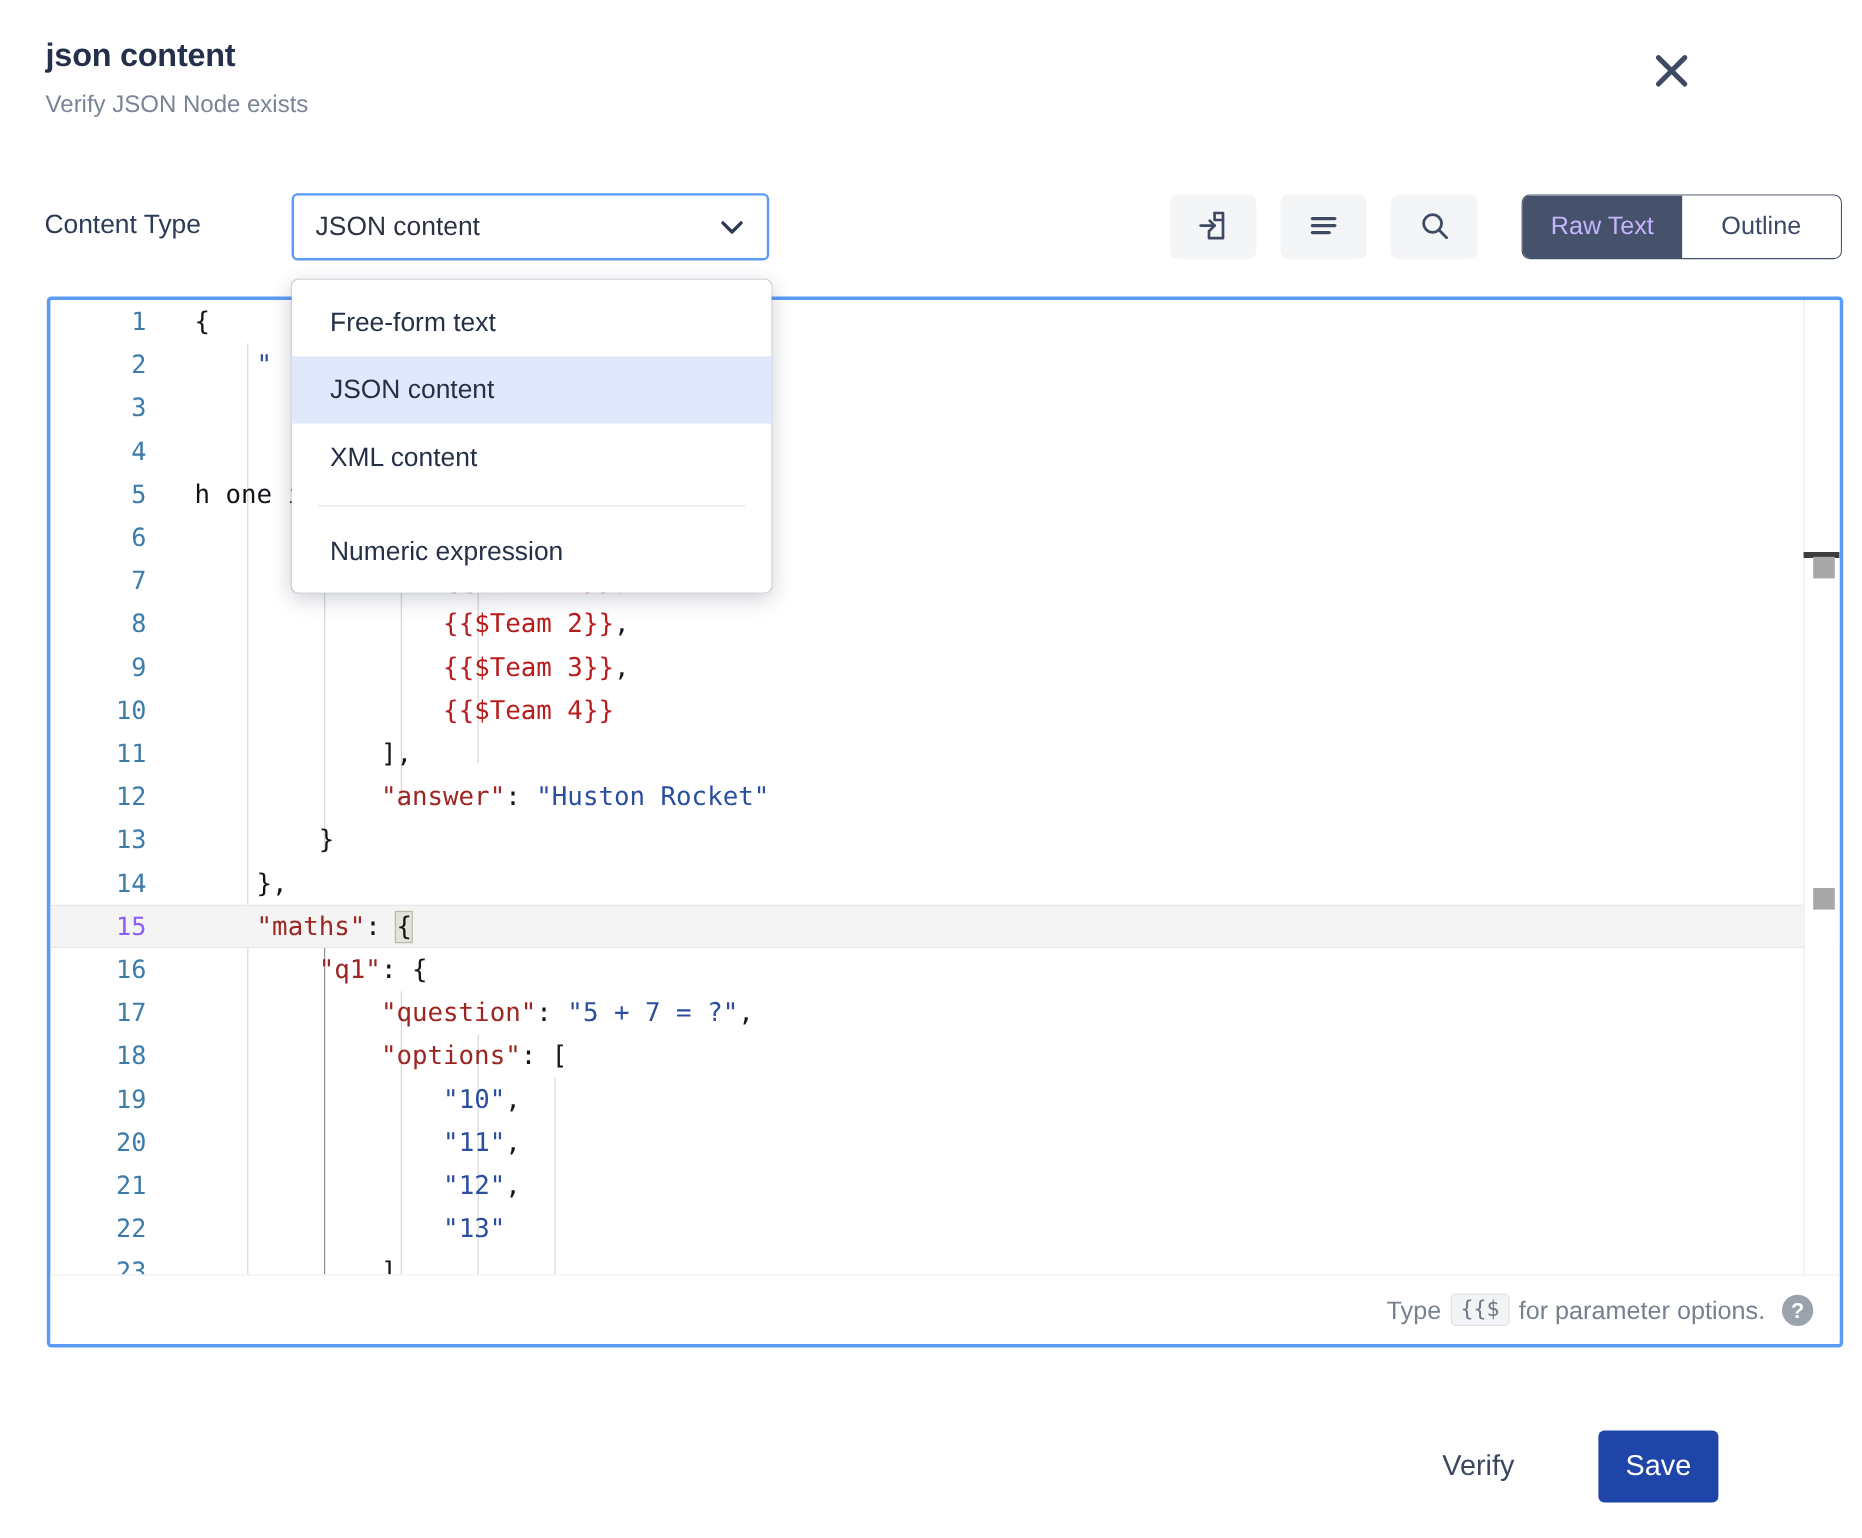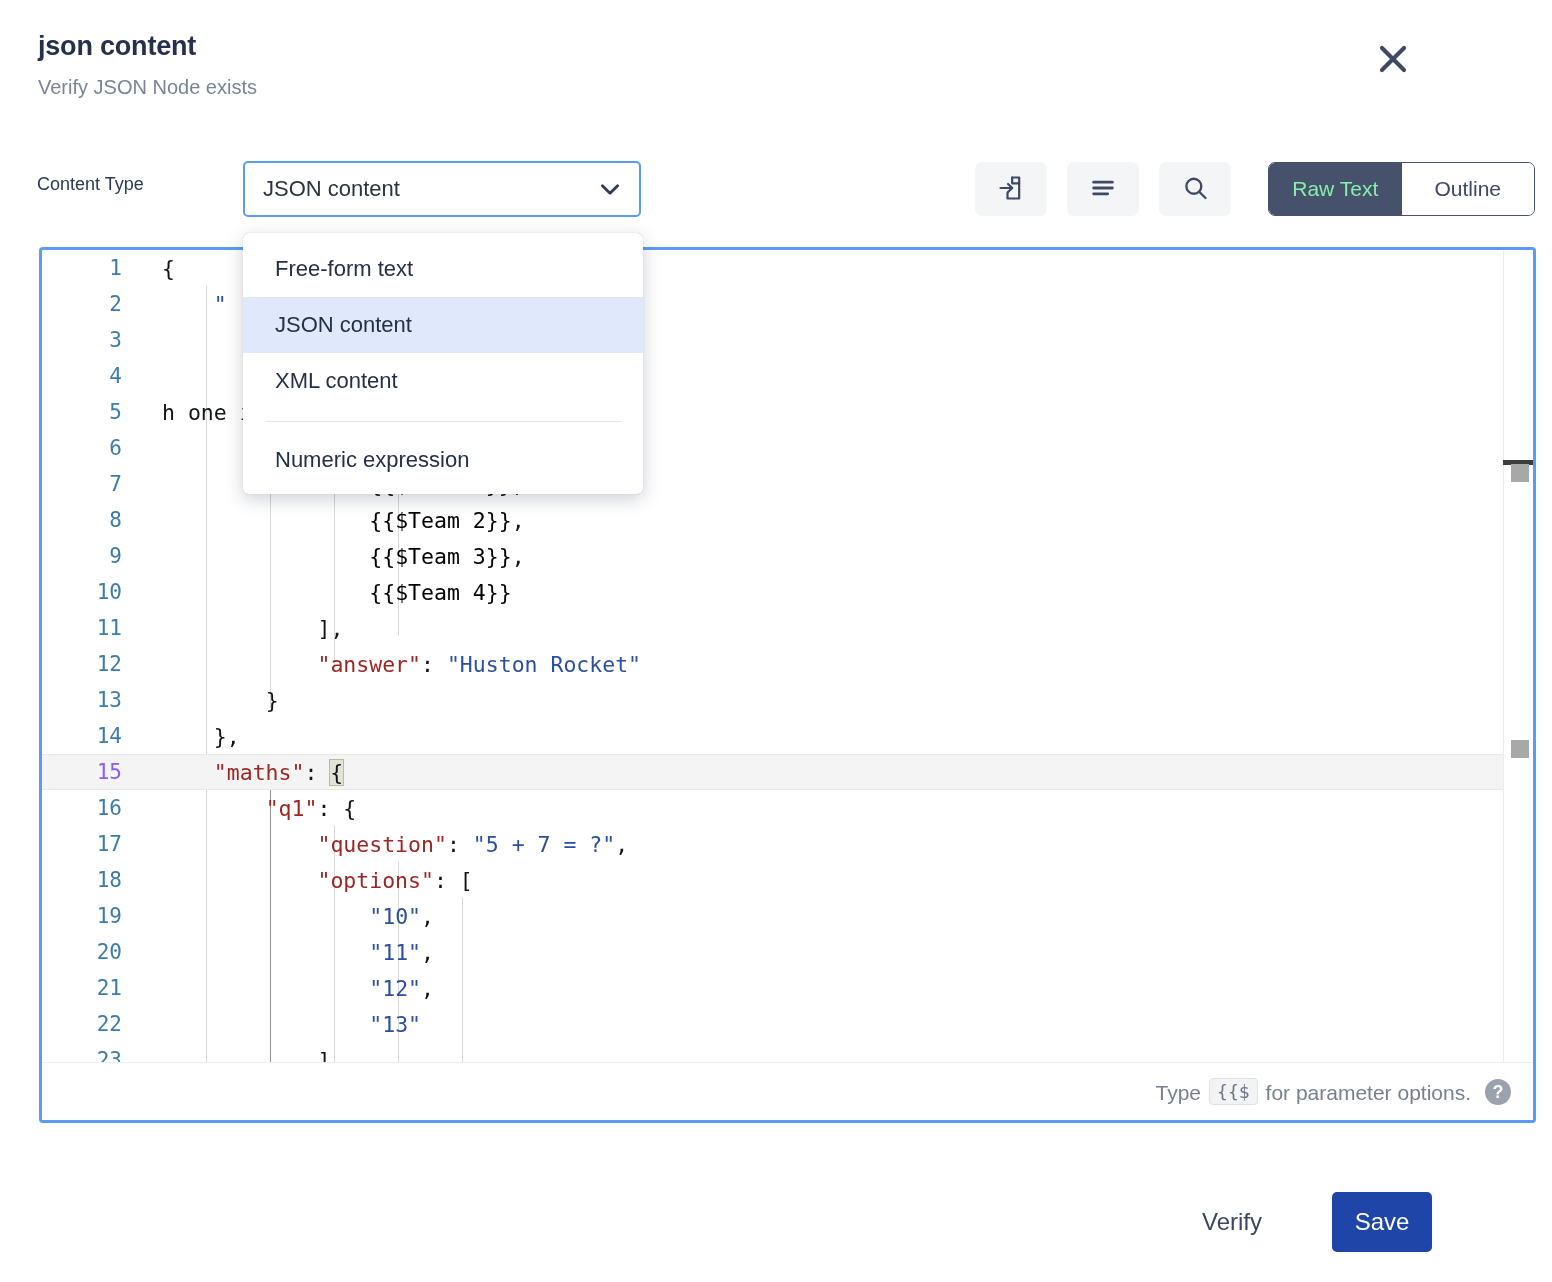--- a/index.html
+++ b/index.html
@@ -30,21 +30,21 @@
     position: absolute; right: 28px; top: 32px;
     width: 54px; height: 54px;
     display: flex; align-items: center; justify-content: center;
     cursor: pointer; background: transparent; border: none;
   }
   .close-btn svg { display: block; }
 
   
   .ct-label {
     position: absolute; left: 37px; top: 174px;
-    font-size: 18px; color: #2b3a55;
+    font-size: 22px; color: #2b3a55;
   }
   .ct-select {
     position: absolute; left: 243px; top: 161px;
     width: 398px; height: 56px;
     border: 2px solid #5b9bf5;
     border-radius: 5px;
     background: #fff;
     display: flex; align-items: center;
     padding: 0 16px 0 18px;
     cursor: pointer;
@@ -91,21 +91,21 @@
     position: absolute; left: 1268px; top: 162px;
     width: 267px; height: 54px;
     border: 1px solid #46516b;
     border-radius: 7px;
     display: flex; overflow: hidden;
   }
   .seg-item {
     flex: 1; display: flex; align-items: center; justify-content: center;
     font-size: 21px; cursor: pointer;
   }
-  .seg-item.active { background: #46516b; color: #86efac; }
+  .seg-item.active { background: #46516b; color: #c4b5fd; }
   .seg-item.inactive { background: #ffffff; color: #3c4866; }
 
   
   .editor {
     position: absolute; left: 39px; top: 247px;
     width: 1497px; height: 876px;
     border: 3px solid #5b9bf5;
     border-radius: 4px;
     background: #ffffff;
     overflow: hidden;
@@ -130,21 +130,21 @@
     color: #3d7ca8; font-family: "DejaVu Sans Mono", monospace;
     font-size: 21px; flex: none;
   }
   .line.active .ln { color: #8b5cf6; }
   .code { padding-left: 28px; flex: 1; position: relative; }
 
   
   .k  { color: #9c2622; }   
   .s  { color: #2b4f9e; }   
   .p  { color: #111418; }   
-  .v  { color: #000000; }   
+  .v  { color: #b91c1c; }   
   .brk-hl { background:#e3e3d8; outline:1px solid #b9b9a8; }
 
   
   .guides { position:absolute; left:92px; top:0; bottom:0; right:0; pointer-events:none; }
   .g { position:absolute; top:0; bottom:0; width:1px; background:#d7d7d7; }
   .g.dark { background:#8f8f8f; }
 
   
   .vscroll {
     position: absolute; right: 0; top: 0; width: 30px; height: 818px;

